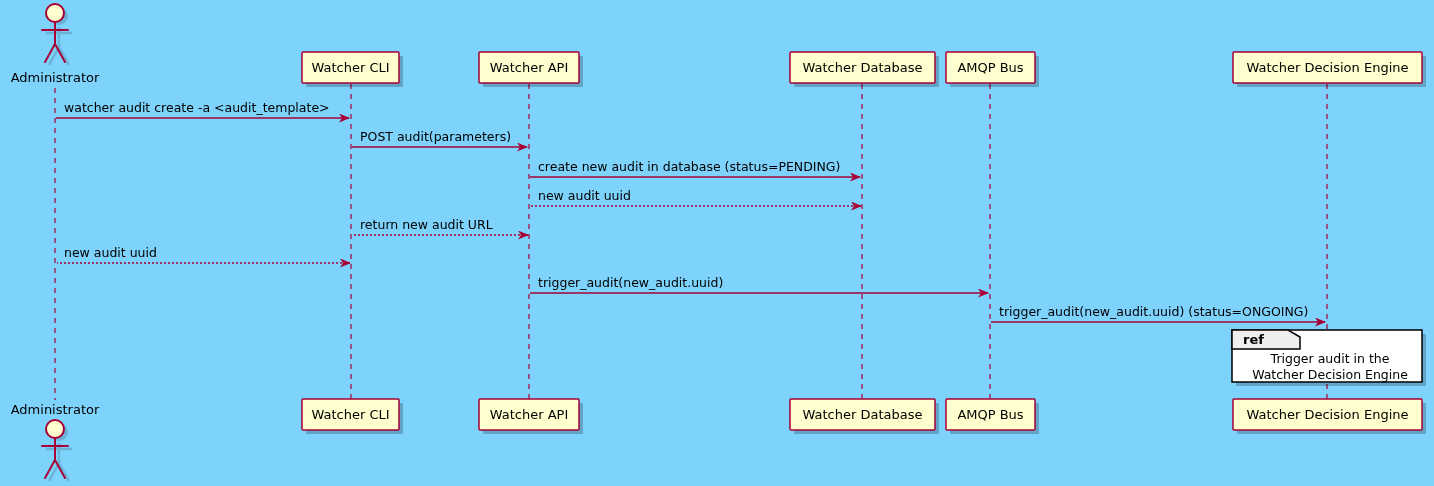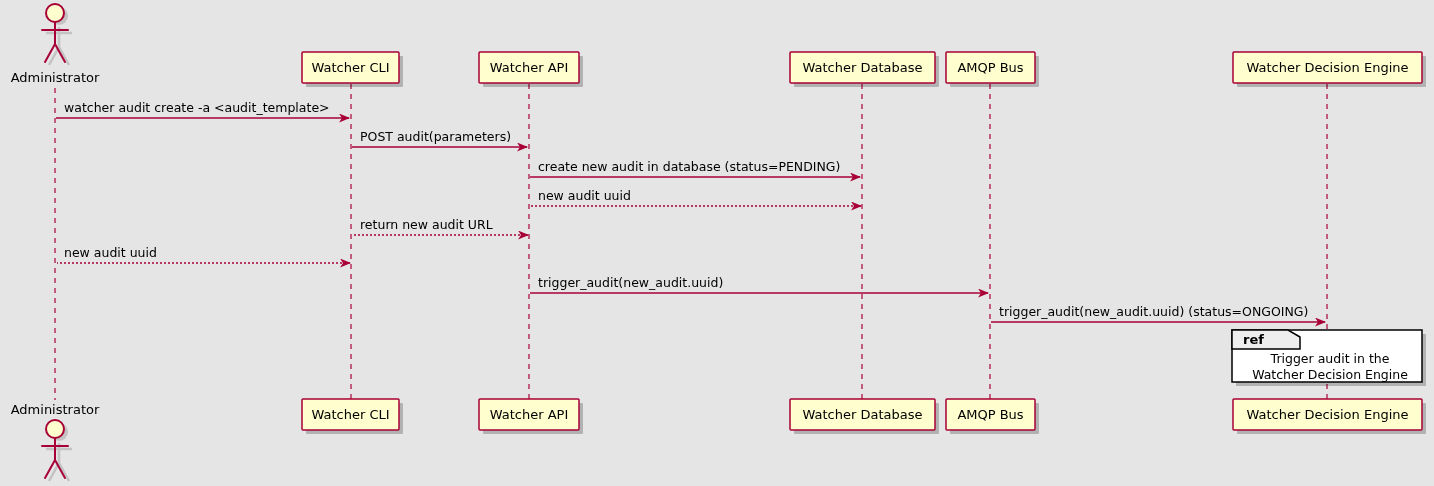--- a/index.html
+++ b/index.html
@@ -8,21 +8,21 @@
     background: #FFFFFF;
   }
   body {
     font-family: "DejaVu Sans", sans-serif;
   }
   #diagram-root {
     position: relative;
     width: 1434px;
     height: 486px;
     overflow: hidden;
-    background: #e5e5e5;
+    background: #7dd3fc;
   }
   #uml-svg {
     position: absolute;
     top: 0;
     left: 0;
     width: 1434px;
     height: 486px;
   }
   .participant-box {
     fill: #FEFECE;

